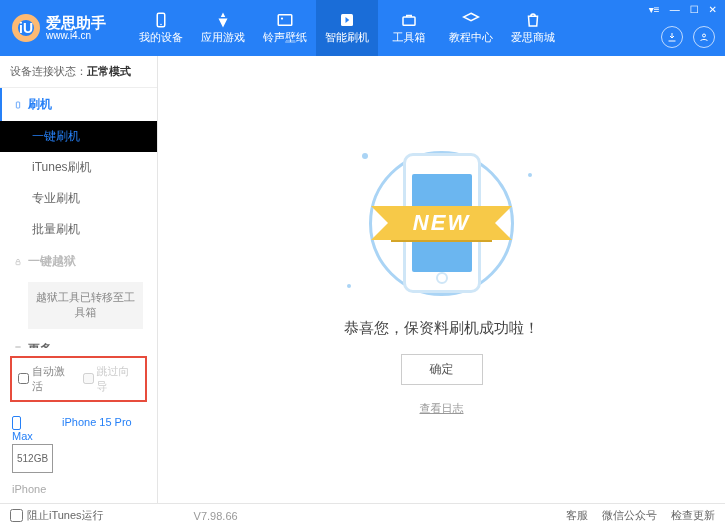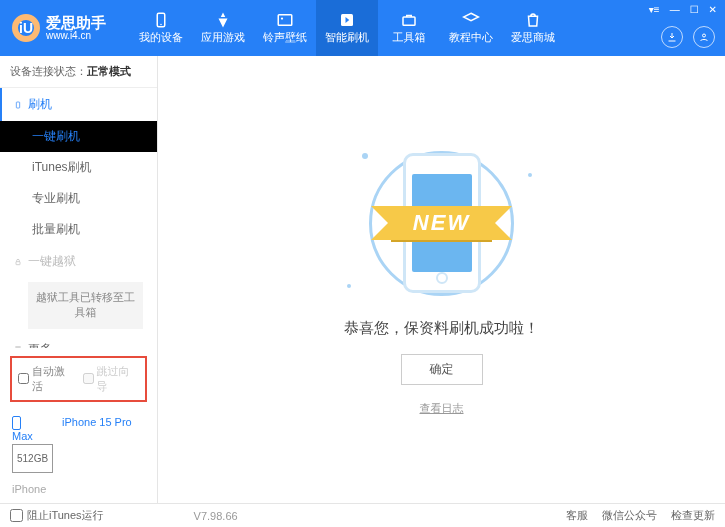--- a/index.html
+++ b/index.html
@@ -23,21 +23,21 @@
 .header-icons { position: absolute; right: 10px; bottom: 8px; display: flex; gap: 10px; }
 .circ-icon { width: 22px; height: 22px; border: 1.5px solid rgba(255,255,255,.7); border-radius: 50%; display: flex; align-items: center; justify-content: center; cursor: pointer; }
 .circ-icon svg { width: 12px; height: 12px; fill: rgba(255,255,255,.9); }
 
 .body-area { display: flex; height: calc(100% - 56px - 24px); }
 .sidebar { width: 158px; border-right: 1px solid #e5e5e5; display: flex; flex-direction: column; font-size: 12px; color: #555; }
 .status-bar { padding: 8px 10px; font-size: 11px; color: #666; border-bottom: 1px solid #eee; }
 .status-bar b { color: #333; font-weight: bold; }
 
 .side-scroll { flex: 1; overflow-y: auto; }
-.side-group { padding: 8px 14px; display: flex; align-items: center; gap: 6px; color: #666; cursor: pointer; }
+.side-group { padding: 8px 14px; display: flex; align-items: center; gap: 6px; color: #666; cursor: pointer; font-weight: bold; }
 .side-group.blue { color: #2680f7; border-left: 2px solid #2680f7; padding-left: 12px; }
 .side-sub { padding: 7px 10px 7px 32px; cursor: pointer; color: #666; }
 .side-sub.active { background: #000000; color: #2680f7; }
 .side-note { margin: 4px 14px 4px 28px; background: #f4f4f4; padding: 8px; font-size: 11px; color: #888; text-align: center; line-height: 1.4; }
 
 .checkbox-row { border: 2px solid #e74c3c; margin: 8px 10px; padding: 6px 6px; display: flex; gap: 8px; font-size: 11px; color: #888; }
 .chk { display: flex; align-items: center; gap: 3px; }
 .chk input { width: 11px; height: 11px; }
 
 .device-info { padding: 6px 12px 8px; font-size: 11px; }

